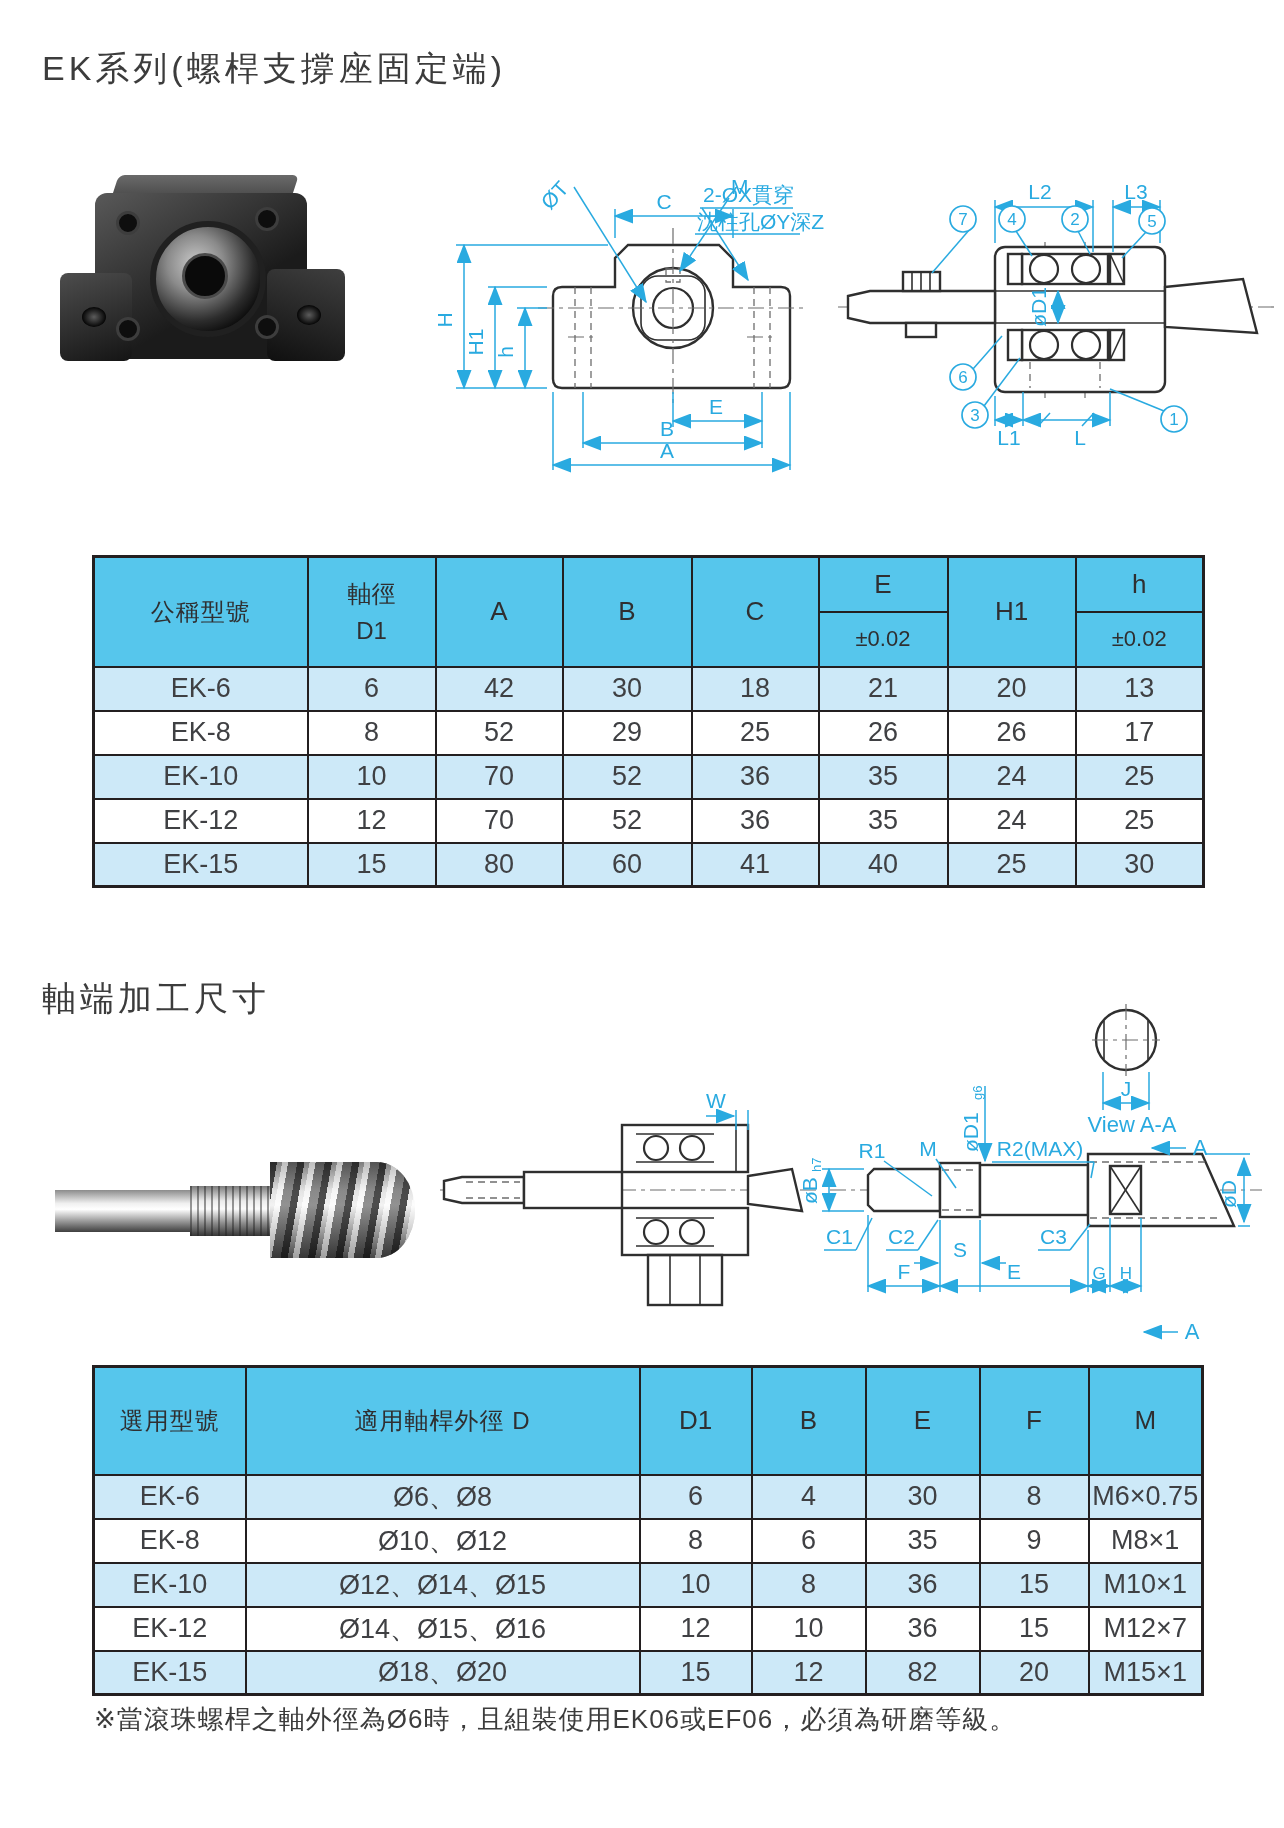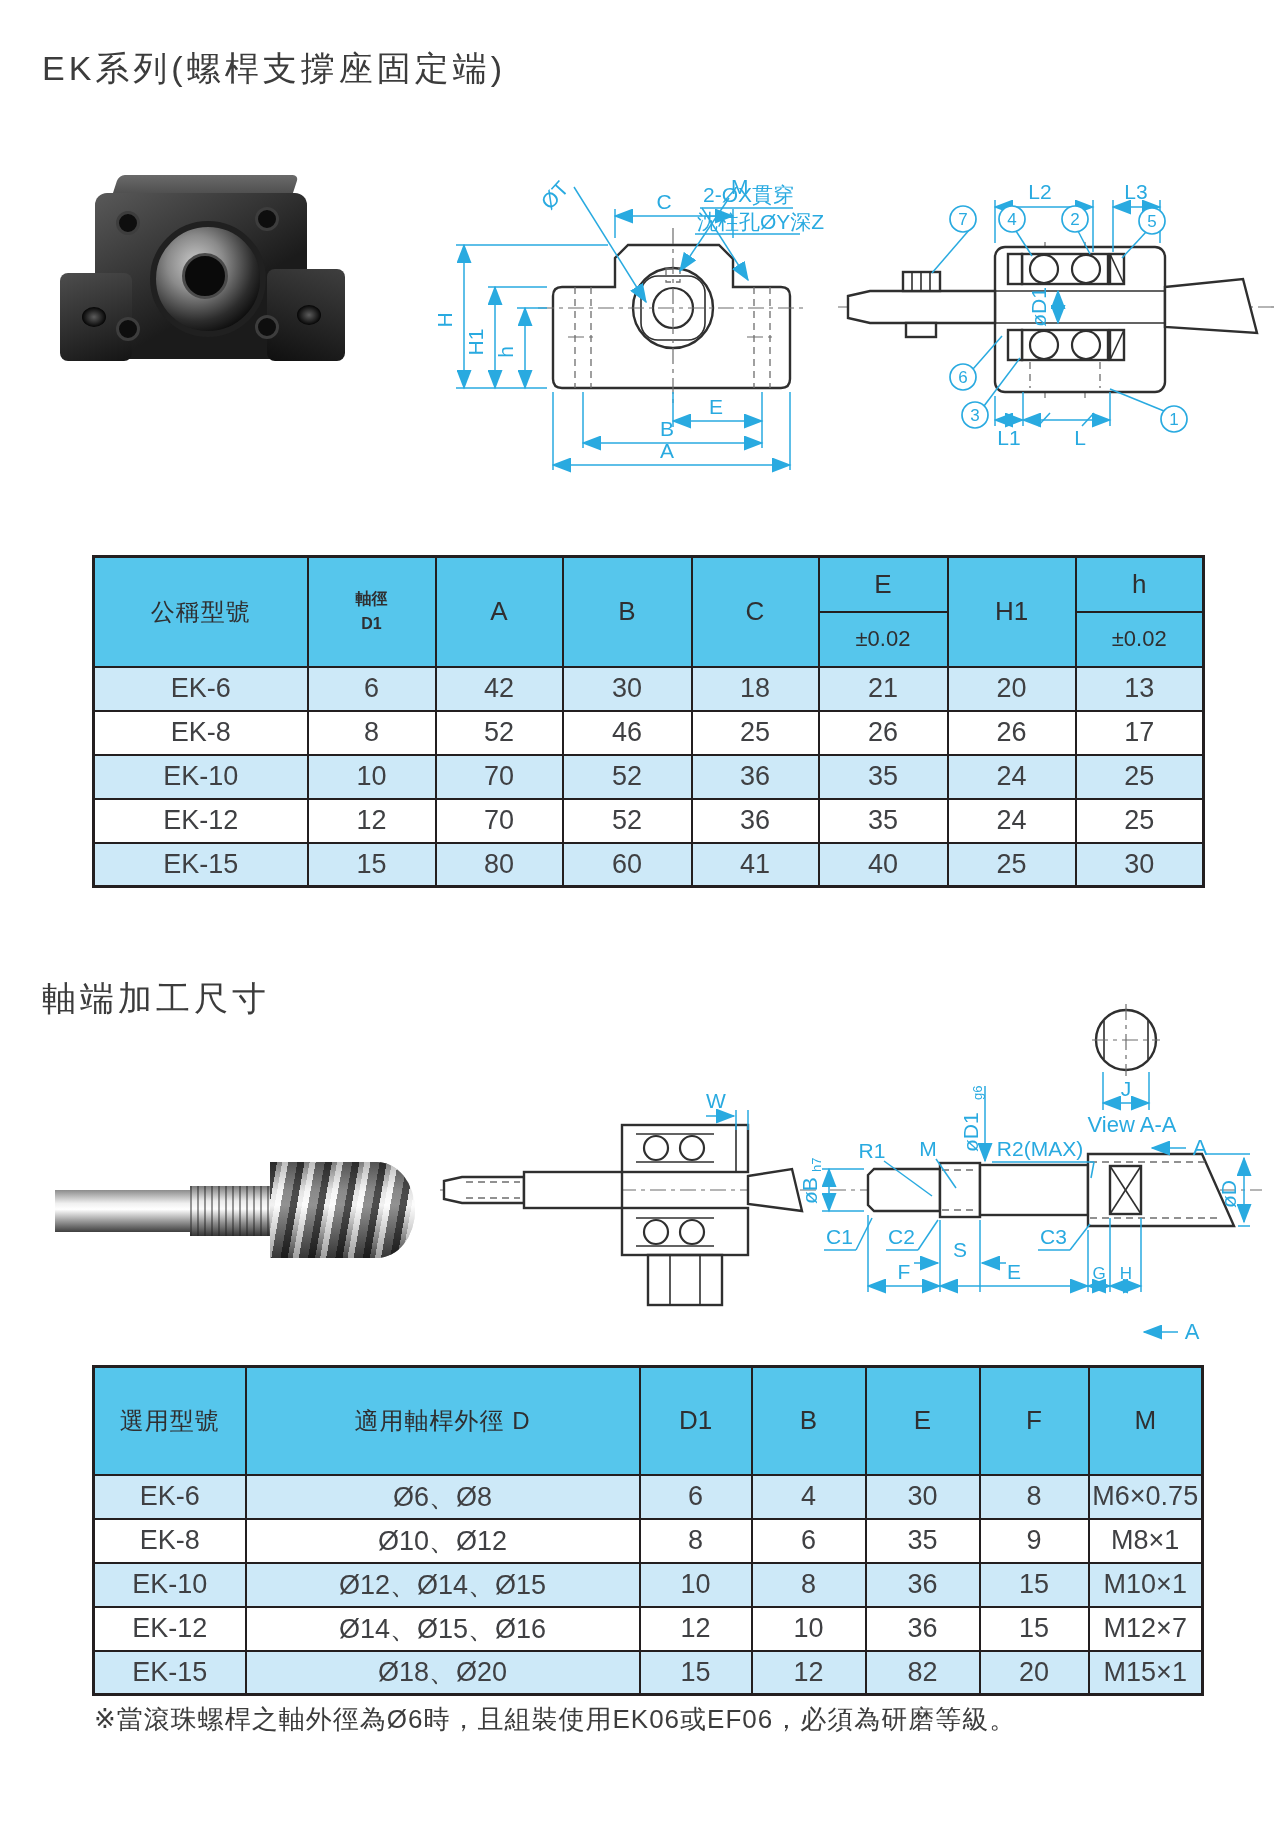--- a/index.html
+++ b/index.html
@@ -17,21 +17,21 @@
   thead th.cjk{font-size:24px;letter-spacing:1px;}
   thead th.tol{font-size:22px;}
   tbody td{font-size:27px;color:#3f4043;}
   tbody tr.alt{background:#cde9f8;}
   #table1{left:92px;top:555px;width:1110px;}
   #table1 thead tr{height:55px;}
   #table1 tbody tr{height:44px;}
   #table2{left:92px;top:1365px;width:1109px;}
   #table2 thead tr{height:108px;margin-top:45px;}
   #table2 tbody tr{height:44px;}
-  .twoline div{line-height:1.55;font-size:16px;font-weight:bold;}
+  .twoline div{line-height:1.55;font-size:24px;}
   #footnote{position:absolute;left:94px;top:1702px;font-size:26px;letter-spacing:1px;color:#3c3c3c;}
   
   svg{position:absolute;left:0;}
   #svg1{top:130px;}
   #svg2{top:980px;}
   .ln  {stroke:#2f2f2f;stroke-width:2.4;fill:none;}
   .lnf {stroke:#2f2f2f;stroke-width:2.4;fill:#ffffff;}
   .lnf2{stroke:#2f2f2f;stroke-width:2.2;fill:#ffffff;}
   .ln1 {stroke:#2f2f2f;stroke-width:1.6;fill:none;}
   .cl  {stroke:#6d6d6d;stroke-width:1.2;fill:none;stroke-dasharray:16 5 4 5;}
@@ -284,21 +284,21 @@
           <td>30</td>
           <td>18</td>
           <td>21</td>
           <td>20</td>
           <td>13</td>
       </tr>
       <tr>
         <td>EK-8</td>
           <td>8</td>
           <td>52</td>
-          <td>46</td>
+          <td>29</td>
           <td>25</td>
           <td>26</td>
           <td>26</td>
           <td>17</td>
       </tr>
       <tr class="alt">
         <td>EK-10</td>
           <td>10</td>
           <td>70</td>
           <td>52</td>

